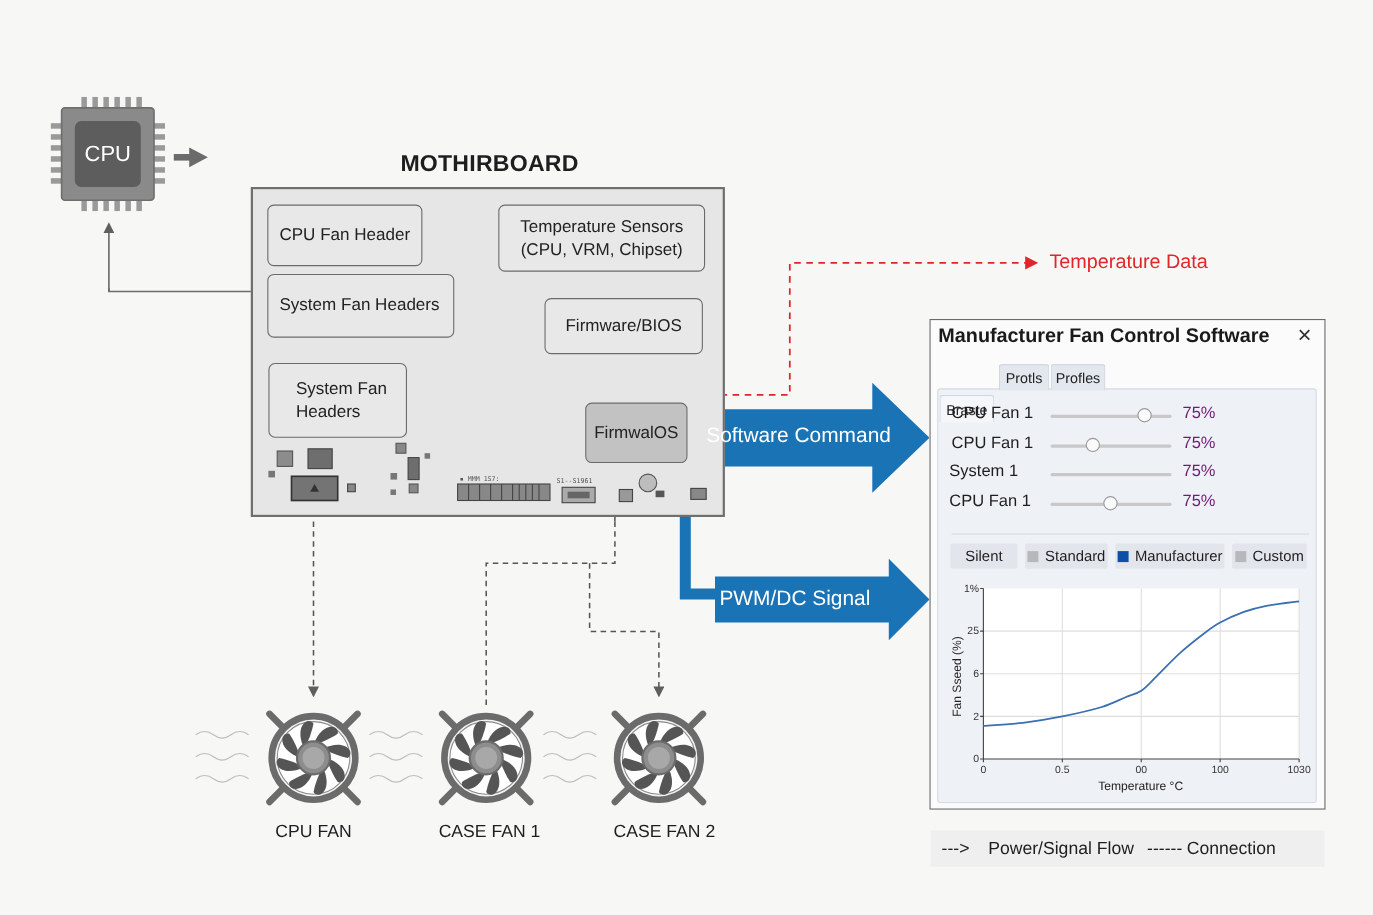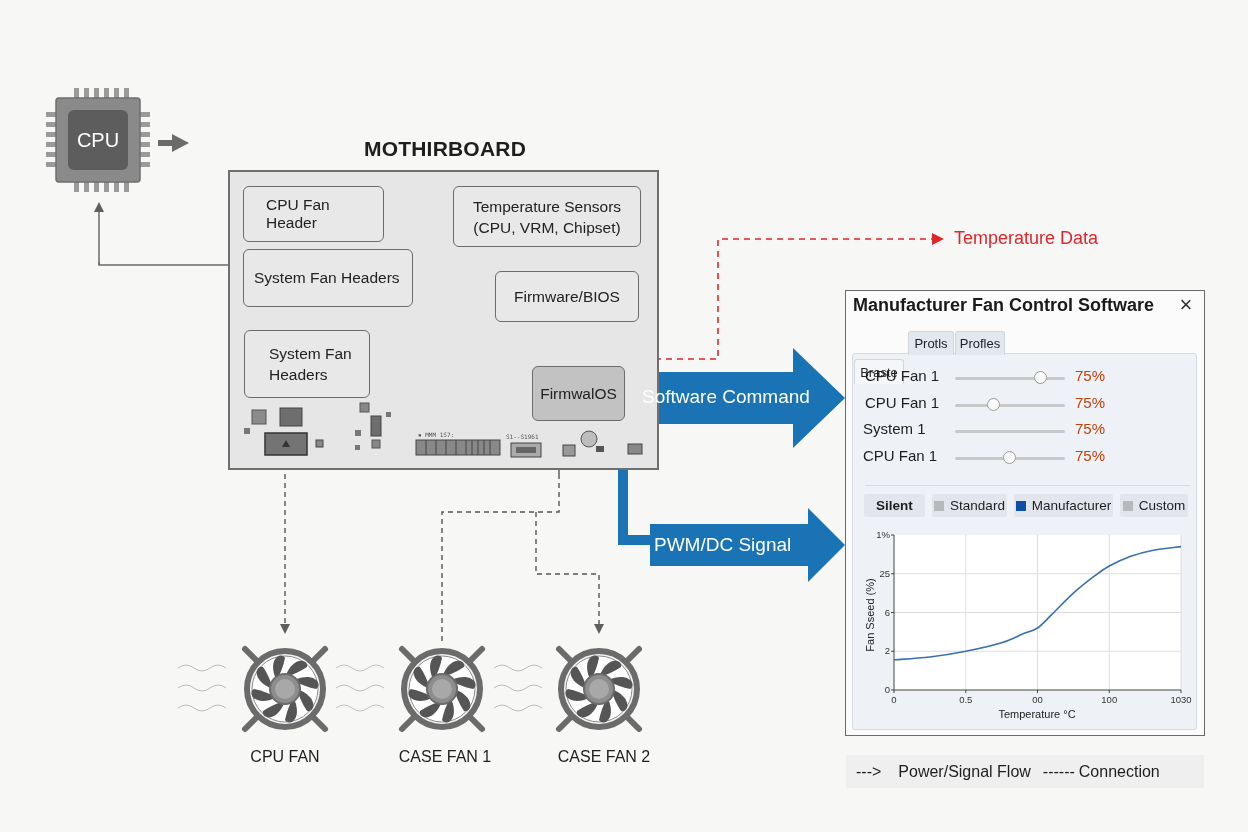--- a/index.html
+++ b/index.html
@@ -11,21 +11,21 @@
   svg.layer { position: absolute; left: 0; top: 0; width: 1248px; height: 832px; pointer-events: none; }
 
   
   .cpu-chip { left: 46px; top: 88px; width: 104px; height: 104px; }
   .cpu-label { left: 68px; top: 110px; width: 60px; height: 60px; display: flex; align-items: center; justify-content: center; color: #fff; font-size: 20px; }
 
   .mb-title { left: 330px; top: 137px; width: 230px; text-align: center; font-weight: bold; font-size: 21px; letter-spacing: 0.2px; }
   .mb-board { left: 228px; top: 170px; width: 431px; height: 300px; background: #e6e6e6; border: 2px solid #6f6f6f; box-sizing: border-box; }
 
   .mb-box { position: absolute; border: 1.5px solid #6b6b6b; border-radius: 6px; background: #e8e8e8; box-sizing: border-box; font-size: 15.5px; color: #222; display: flex; align-items: center; }
-  .box-cpu-fan { left: 243px; top: 186px; width: 141px; height: 56px; padding-left: 22px; }
+  .box-cpu-fan { left: 243px; top: 186px; width: 141px; height: 56px; padding-left: 10px; }
   .box-temp { left: 453px; top: 186px; width: 188px; height: 61px; justify-content: center; text-align: center; line-height: 21px; }
   .box-sysfan1 { left: 243px; top: 249px; width: 170px; height: 58px; padding-left: 10px; }
   .box-bios { left: 495px; top: 271px; width: 144px; height: 51px; justify-content: center; }
   .box-sysfan2 { left: 244px; top: 330px; width: 126px; height: 68px; padding-left: 24px; line-height: 21px; }
   .box-firmos { left: 532px; top: 366px; width: 93px; height: 55px; background: #c2c2c2; justify-content: center; }
 
   .temp-data-label { left: 954px; top: 228px; color: #e0262b; font-size: 18px; }
 
   .blue-label { color: #fff; font-size: 19px; }
   .sw-cmd-label { left: 642px; top: 386px; }
@@ -39,28 +39,28 @@
   .sw-tab { position: absolute; top: 331px; height: 24px; font-size: 13px; display: flex; align-items: center; justify-content: center; background: #e3e7ee; border: 1px solid #d0d6df; border-bottom: none; border-radius: 3px 3px 0 0; box-sizing: border-box; color: #222; cursor: pointer; }
   .sw-tab.active { background: #f4f6f9; height: 25px; margin-top: 28px; }
   .tab-1 { left: 854px; width: 50px; }
   .tab-2 { left: 908px; width: 46px; }
   .tab-3 { left: 955px; width: 50px; }
 
   .fan-row { position: absolute; left: 865px; width: 260px; height: 22px; }
   .fan-row .name { position: absolute; left: 0; top: 0; font-size: 15px; color: #1e1e1e; }
   .fan-row .track { position: absolute; left: 90px; top: 10px; width: 110px; height: 3px; background: #c8c8c8; border-radius: 2px; cursor: pointer; }
   .fan-row .knob { position: absolute; top: -6px; width: 13px; height: 13px; margin-left: -7px; border-radius: 50%; border: 1.2px solid #9a9a9a; background: #fafafa; box-sizing: border-box; cursor: grab; }
-  .fan-row .val { position: absolute; left: 210px; top: 0; font-size: 15px; color: #c2410c; }
+  .fan-row .val { position: absolute; left: 210px; top: 0; font-size: 15px; color: #701a75; }
 
   .sw-divider { left: 865px; top: 485px; width: 325px; height: 1px; background: #d6dbe2; }
 
   .profile-btn { position: absolute; top: 494px; height: 23px; background: #e2e6ec; border-radius: 2px; font-size: 13.5px; display: flex; align-items: center; justify-content: center; gap: 6px; color: #1e1e1e; cursor: pointer; }
   .profile-btn .sq { width: 10px; height: 10px; background: #b6b8bc; display: inline-block; }
   .profile-btn .sq.on { background: #0d4ea6; }
-  .pb-1 { left: 864px; width: 61px; font-weight: bold; }
+  .pb-1 { left: 864px; width: 61px; }
   .pb-2 { left: 932px; width: 75px; }
   .pb-3 { left: 1014px; width: 99px; }
   .pb-4 { left: 1120px; width: 68px; }
 
   .legend-bar { left: 846px; top: 755px; width: 358px; height: 33px; background: #efefef; display: flex; align-items: center; font-size: 16px; color: #1e1e1e; }
   .legend-bar span { white-space: pre; }
 
   .fan-label { position: absolute; top: 748px; width: 120px; text-align: center; font-size: 16px; color: #1e1e1e; }
   .chip-text { font-family: "DejaVu Sans Mono", monospace; font-size: 6px; fill: #555; }
 </style>

